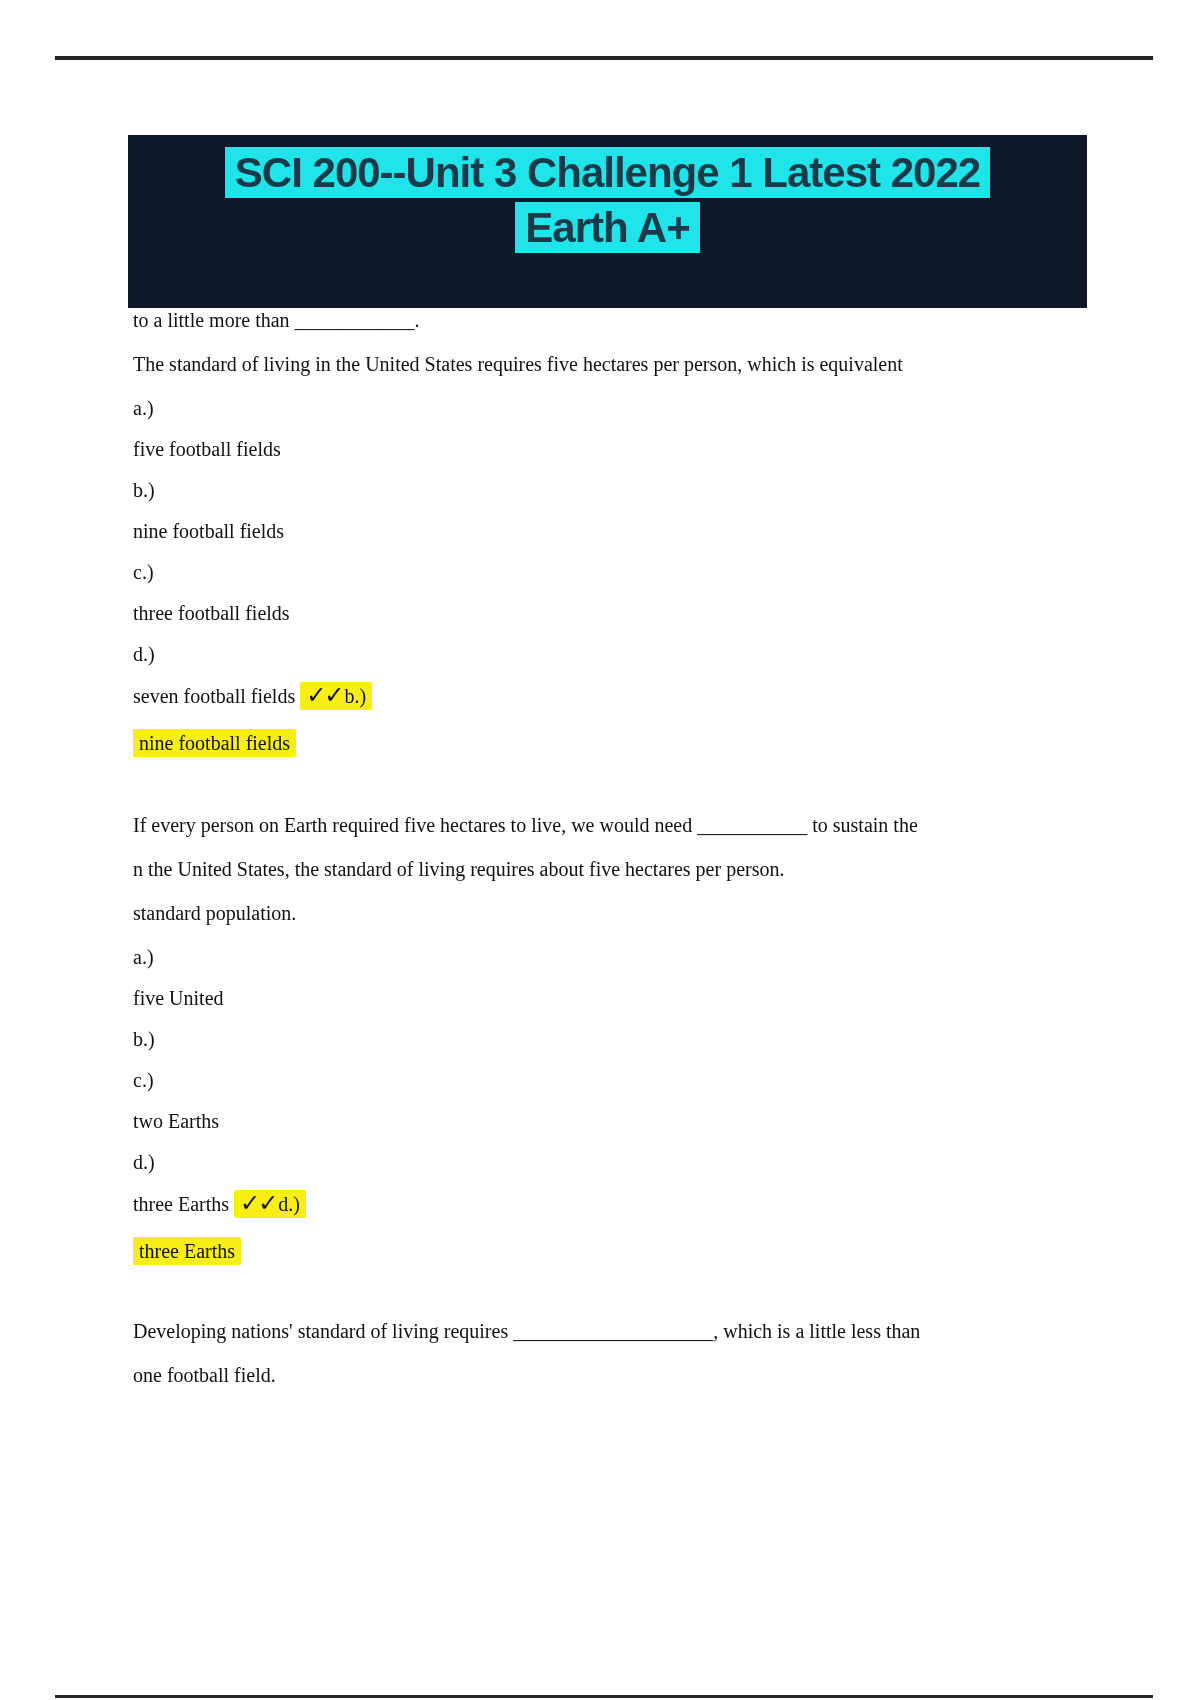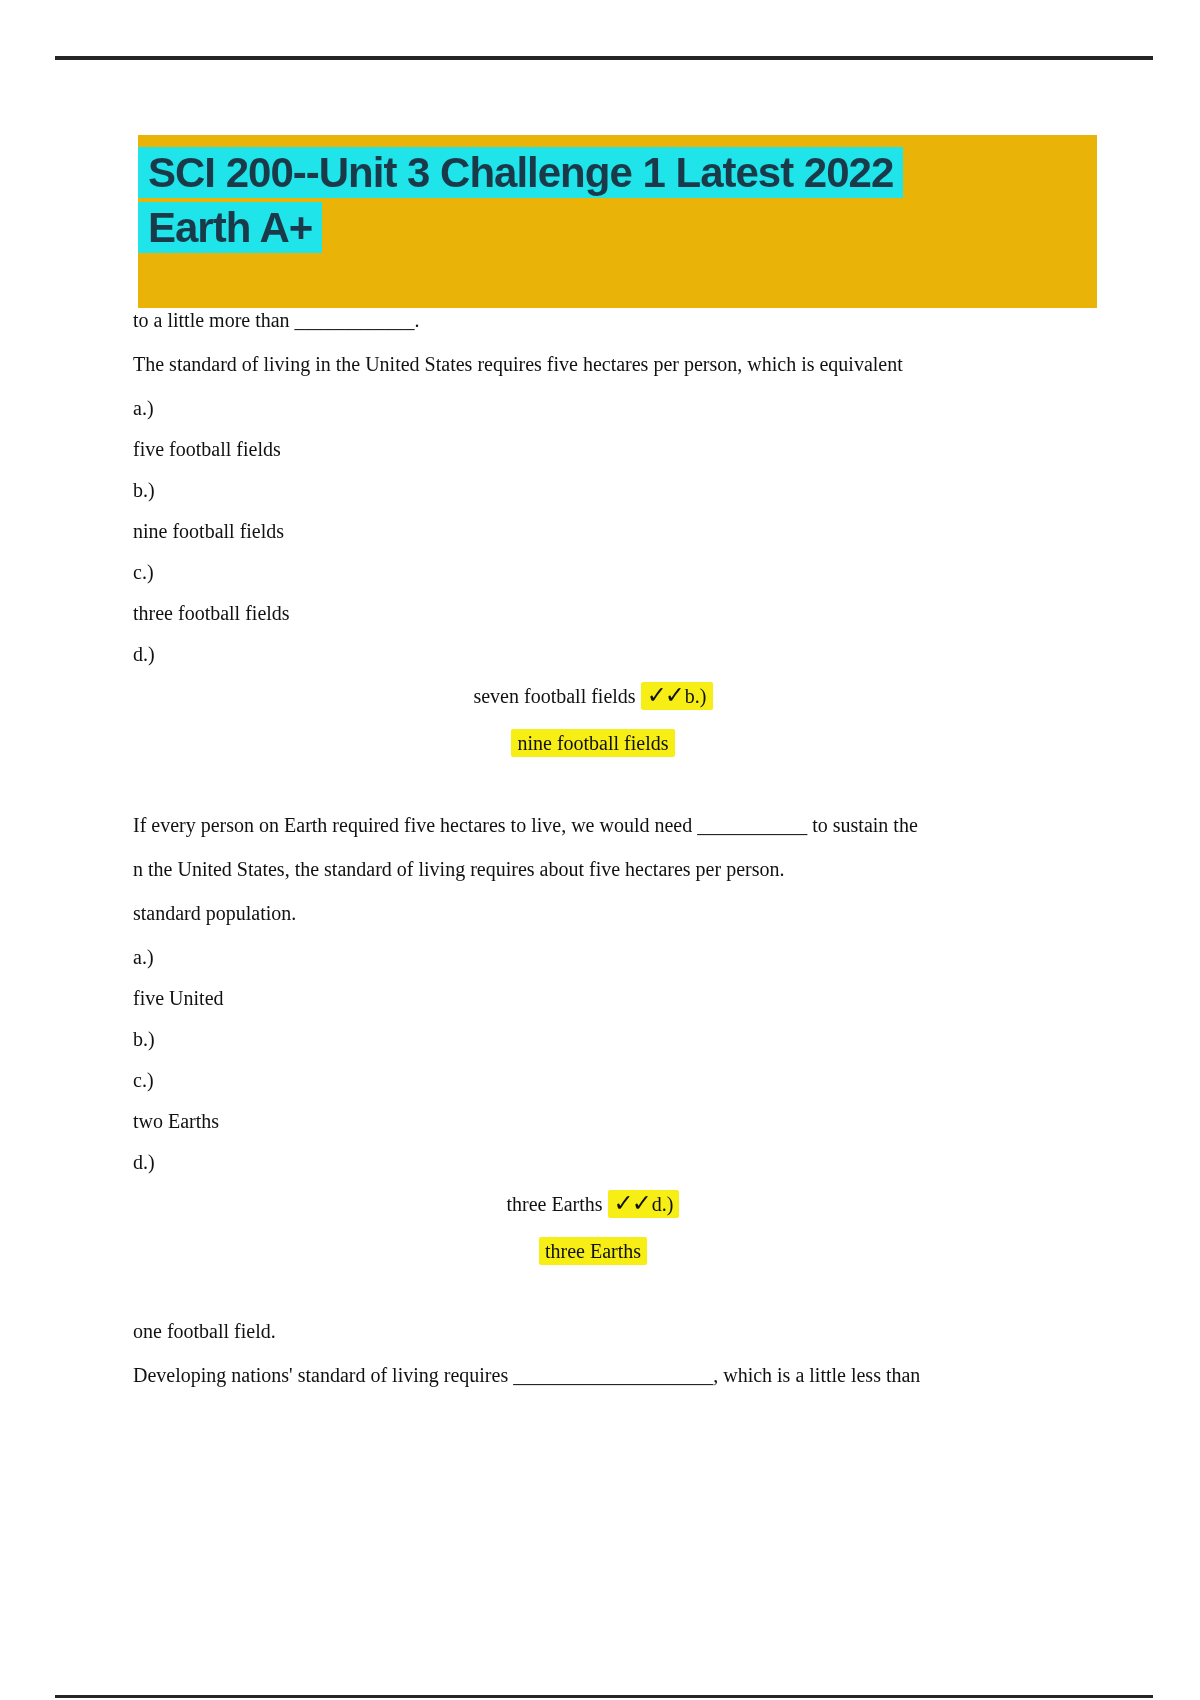--- a/index.html
+++ b/index.html
@@ -16,26 +16,26 @@
     left:55px;
     width:1098px;
     height:4px;
     background:#252525;
   }
   .rule-top{top:56px;}
   .rule-bottom{top:1695px;height:3px;}
 
   .title-box{
     position:absolute;
-    left:138px;
+    left:128px;
     top:135px;
     width:959px;
     min-height:173px;
-    background:#eab308;
-    text-align:left;
+    background:#0f172a;
+    text-align:center;
     box-sizing:border-box;
     padding-top:10px;
   }
   .title-line{
     font-family:"Liberation Sans", sans-serif;
     font-weight:bold;
     font-size:42px;
     line-height:55px;
     letter-spacing:-1px;
     color:#1a3a4a;
@@ -62,21 +62,20 @@
     font-size:20px;
     line-height:24px;
     margin:0 0 17px 0;
     white-space:nowrap;
   }
   .ans-line{
     font-size:20px;
     line-height:24px;
     margin:0 0 23px 0;
     white-space:nowrap;
-    text-align:center;
   }
   .hl-y{
     background:#f7ee15;
     padding:3px 6px;
     border-radius:2px;
   }
   .check{
     font-family:"DejaVu Sans", sans-serif;
     font-weight:bold;
     font-size:24px;
@@ -128,19 +127,19 @@
     <div class="o-line">c.)</div>
     <div class="o-line">two Earths</div>
     <div class="o-line">d.)</div>
 
     <div class="ans-line"><span>three Earths </span><span class="hl-y"><span class="check">✓✓</span><span>d.)</span></span></div>
 
     <div class="ans-line standalone-answer"><span class="hl-y">three Earths</span></div>
   </div>
 
   <div class="question q3">
+    <div class="t-line">Developing nations' standard of living requires ____________________, which is a little less than</div>
     <div class="t-line">one football field.</div>
-    <div class="t-line">Developing nations' standard of living requires ____________________, which is a little less than</div>
   </div>
 
 </div>
 
 <div class="page-rule rule-bottom"></div>
 
 </body></html>

